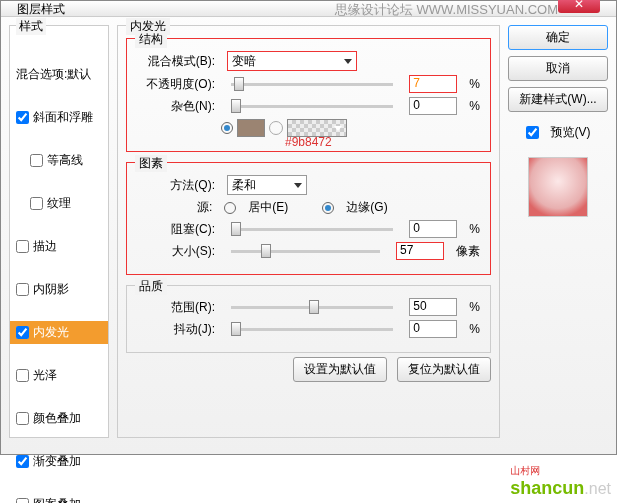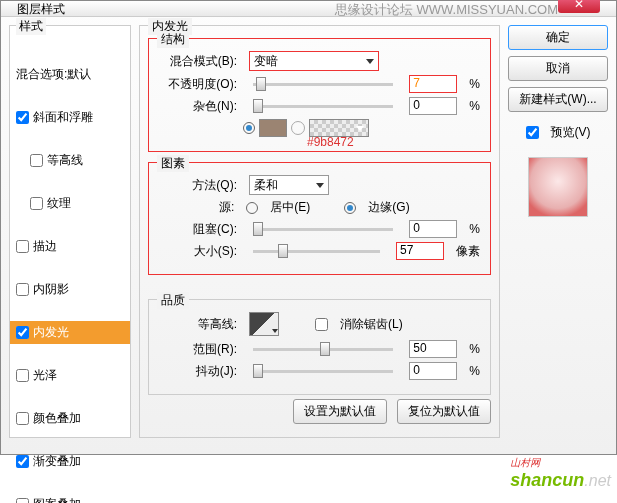--- a/index.html
+++ b/index.html
@@ -3,21 +3,21 @@
 <meta charset="utf-8">
 <style>
 * { box-sizing: border-box; margin: 0; padding: 0; font-family: "Microsoft YaHei", sans-serif; font-size: 12px; }
 body { background: #fff; width: 617px; height: 503px; position: relative; }
 .dialog { width: 617px; height: 455px; border: 1px solid #888; background: linear-gradient(#fdfdfd,#f0f0f0); position: relative; }
 .titlebar { height: 16px; background: linear-gradient(#fff,#e8e8e8); border-bottom: 1px solid #ccc; display: flex; padding: 0 16px; }
 .titlebar .title { flex: 1; }
 .titlebar .subtitle { color: #999; font-size: 13px; margin-right: 0; }
 .close-btn { width: 42px; height: 18px; background: linear-gradient(#e68,#c23); color: #fff; display: flex; align-items: center; justify-content: center; border-radius: 0 0 3px 3px; cursor: pointer; margin-top: -6px; }
 .body { display: flex; padding: 8px; gap: 8px; height: calc(100% - 24px); }
-.sidebar { width: 122px; border: 1px solid #ccc; background: #fff; }
+.sidebar { width: 100px; border: 1px solid #ccc; background: #fff; }
 .legend { position: relative; top: -8px; left: 6px; background: #f5f5f5; padding: 0 3px; display: inline-block; }
 .side-item { padding: 3px 6px; display: flex; align-items: center; gap: 4px; cursor: pointer; margin-top: 20px; }
 .side-item.selected { background: #f39c2e; color: #fff; }
 .side-item.plain { padding-left: 6px; }
 input[type=checkbox] { width: 13px; height: 13px; }
 .center { flex: 1; display: flex; flex-direction: column; gap: 6px; }
 .group { border: 1px solid #ccc; padding: 8px 10px 10px; position: relative; }
 .group-title { position: absolute; top: -8px; left: 8px; background: #f3f3f3; padding: 0 4px; }
 .row { display: flex; align-items: center; margin: 4px 0; gap: 12px; }
 .lbl { width: 78px; text-align: right; }
@@ -36,21 +36,21 @@
 .right { width: 100px; display: flex; flex-direction: column; gap: 6px; align-items: stretch; }
 .right .btn { width: 100%; }
 .preview-sw { width: 60px; height: 60px; background: radial-gradient(circle at 50% 40%, #fce8e8, #e8b0b0 60%, #d66 80%); border: 1px solid #ccc; margin: 6px auto; }
 .annot { color: #d33; position: absolute; }
 .btns-bottom { display: flex; gap: 10px; justify-content: flex-end; margin-top: 4px; }
 .main-wrap { border: 1px solid #ccc; padding: 8px; position: relative; flex: 1; }
 .radio-dot { width: 12px; height: 12px; border: 1px solid #666; border-radius: 50%; display: inline-flex; align-items: center; justify-content: center; }
 .radio-dot.on::after { content: ""; width: 6px; height: 6px; background: #38c; border-radius: 50%; }
 .swatch-row { display: flex; align-items: center; gap: 4px; }
 .circ { width: 14px; height: 14px; border: 1px solid #aaa; border-radius: 50%; }
-.watermark { position: absolute; right: 6px; bottom: 12px; font-style: italic; }
+.watermark { position: absolute; right: 6px; bottom: 4px; }
 .watermark .g { color: #7b0; font-weight: bold; font-size: 18px; }
 .watermark .d { color: #ccc; font-size: 16px; }
 .watermark .s { color: #d33; font-size: 10px; }
 </style>
 </head>
 <body>
 
 <div class="dialog">
   <div class="titlebar">
     <span class="title">图层样式</span>
@@ -183,31 +183,22 @@
           <div class="row">
             <span class="lbl">大小(S):</span>
             <div class="slider">
                 <div class="thumb" style="left:20%"></div>
               </div>
             <div class="numbox redbox">57</div>
             <span>像素</span>
           </div>
         </div>
 
-        <div class="group" style="margin-top:24px">
+        <div class="group" style="margin-top:10px">
           <span class="group-title">品质</span>
-          <div class="row">
-            <span class="lbl">等高线:</span>
-            <div class="contour-sw">
-                <span class="arrow"></span>
-              </div>
-            <span style="width:12px"></span>
-            <input type="checkbox" style="">
-            <span>消除锯齿(L)</span>
-          </div>
           <div class="row">
             <span class="lbl">范围(R):</span>
             <div class="slider">
                 <div class="thumb" style="left:48%"></div>
               </div>
             <div class="numbox">50</div>
             <span>%</span>
           </div>
           <div class="row">
             <span class="lbl">抖动(J):</span>

